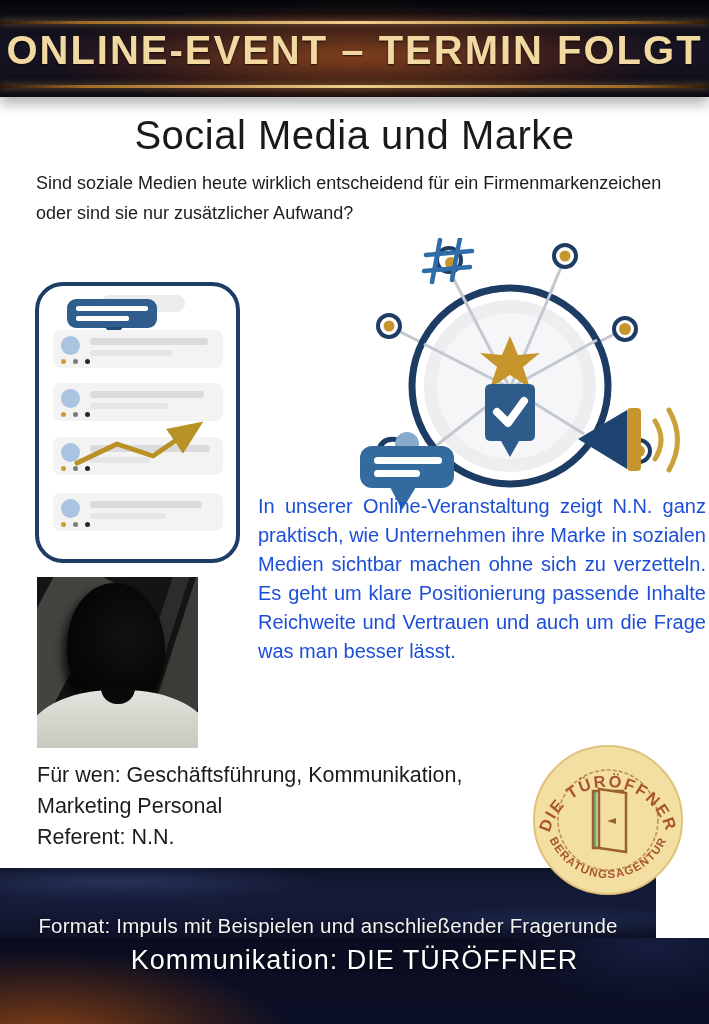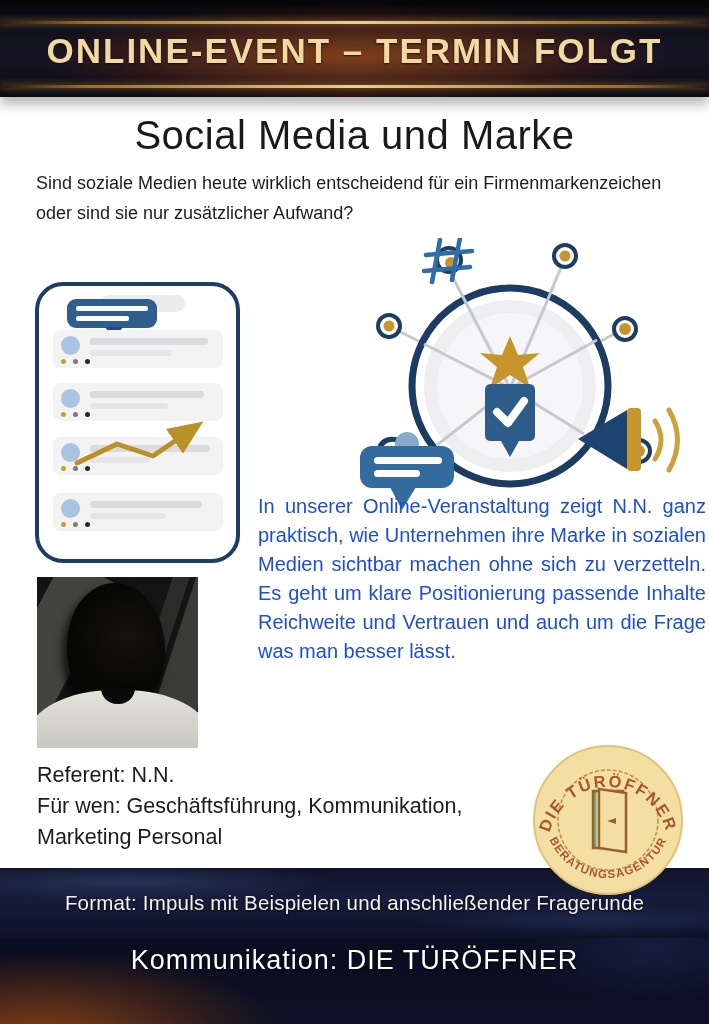--- a/index.html
+++ b/index.html
@@ -12,21 +12,21 @@
     background:
       radial-gradient(ellipse 420px 70px at 50% 58%, rgba(196,92,22,.60), rgba(120,40,10,.25) 55%, rgba(0,0,0,0) 75%),
       linear-gradient(180deg,#060608 0%,#0e0e18 22%,#141422 45%,#181424 60%,#0b0b12 100%);
     box-shadow:0 7px 12px rgba(0,0,0,.30);
     display:flex; align-items:center; justify-content:center; }
   .gold-line { position:absolute; left:0; right:0; height:3px;
     background:linear-gradient(90deg,#2a1808 0%,#a06a24 12%,#f0cf8c 50%,#a06a24 88%,#2a1808 100%);
     box-shadow:0 0 7px rgba(240,190,100,.55); }
   .gold-line.top { top:21px; }
   .gold-line.bottom { bottom:9px; }
-  .banner-text { color:#f2d9a2; font-size:35px; font-weight:bold; letter-spacing:2px; margin-top:4px;
+  .banner-text { color:#f2d9a2; font-size:40px; font-weight:bold; letter-spacing:2px; margin-top:4px;
     text-shadow:0 1px 2px rgba(0,0,0,.7); }
 
   
   .page-title { position:absolute; top:113px; left:0; width:709px; text-align:center;
     font-size:40px; font-weight:normal; color:#191919; letter-spacing:.5px; }
   .intro-text { position:absolute; top:168px; left:36px; width:648px;
     font-size:18px; line-height:30px; color:#1c1c1c; }
 
   
   .phone { position:absolute; left:35px; top:282px; width:205px; height:281px;
@@ -65,26 +65,26 @@
   .description { position:absolute; left:258px; top:492px; width:448px;
     font-size:20px; line-height:29px; color:#1d4ed8; text-align:justify; }
 
   
   .meta { position:absolute; left:37px; top:760px; width:478px; font-size:21.5px; line-height:31px; color:#1c1c1c; }
 
   
   .badge { position:absolute; left:527px; top:744px; width:162px; height:152px; z-index:5; }
 
   
-  .band1 { position:absolute; left:0; top:868px; width:709px; height:70px;
+  .band1 { position:absolute; left:0; top:868px; width:656px; height:70px;
     background:
       radial-gradient(ellipse 300px 26px at 18% 20%, rgba(90,120,190,.28), rgba(0,0,0,0) 70%),
       radial-gradient(ellipse 260px 22px at 85% 75%, rgba(70,100,170,.22), rgba(0,0,0,0) 70%),
       linear-gradient(180deg,#10142a 0%,#161c3a 45%,#0e1228 100%);
-    display:flex; align-items:center; justify-content:center; }
+    display:flex; align-items:flex-end; justify-content:center; }
   .band1 p { color:#f4f4f4; font-size:20.5px; letter-spacing:.2px; text-shadow:0 1px 2px rgba(0,0,0,.8); }
   .band2 { position:absolute; left:0; top:938px; width:709px; height:86px;
     background:
       radial-gradient(ellipse 340px 120px at 6% 115%, rgba(152,72,18,.85), rgba(110,50,12,.35) 50%, rgba(0,0,0,0) 72%),
       radial-gradient(ellipse 200px 80px at 92% 10%, rgba(60,80,150,.25), rgba(0,0,0,0) 70%),
       linear-gradient(180deg,#0a0d20 0%,#0c1026 100%);
     text-align:center; }
   .organizer { color:#ffffff; font-size:27px; letter-spacing:1px; margin-top:7px; text-shadow:0 1px 3px rgba(0,0,0,.8); }
   .cta { color:#e9ba4e; font-size:31px; font-weight:bold; letter-spacing:2.5px; margin-top:3px;
     text-shadow:0 2px 3px rgba(0,0,0,.75); }
@@ -236,22 +236,22 @@
     <div class="band-b"></div>
     <div class="band-c"></div>
     <div class="head"></div>
     <div class="shirt"></div>
     <div class="collar"></div>
   </div>
 
   <p class="description">In unserer Online-Veranstaltung zeigt N.N. ganz praktisch, wie Unternehmen ihre Marke in sozialen Medien sichtbar machen ohne sich zu verzetteln. Es geht um klare Positionierung passende Inhalte Reichweite und Vertrauen und auch um die Frage was man besser lässt.</p>
 
   <div class="meta">
+    <p>Für wen: Geschäftsführung, Kommunikation, Marketing Personal</p>
     <p>Referent: N.N.</p>
-    <p>Für wen: Geschäftsführung, Kommunikation, Marketing Personal</p>
   </div>
 
   <svg class="badge" viewBox="0 0 162 152">
     <defs>
       <path id="arcTop" d="M22,92 A60,60 0 0 1 140,92"></path>
       <path id="arcBottom" d="M17,70 A64,64 0 0 0 145,70"></path>
     </defs>
     <circle cx="81" cy="76" r="74" fill="#f3dfa2" stroke="#e0c27c" stroke-width="2"></circle>
     <circle cx="81" cy="76" r="50" fill="none" stroke="#bd9350" stroke-width="1.6" stroke-dasharray="4 2"></circle>
     <text font-size="16.5" font-weight="bold" fill="#a8542f" letter-spacing="2">

